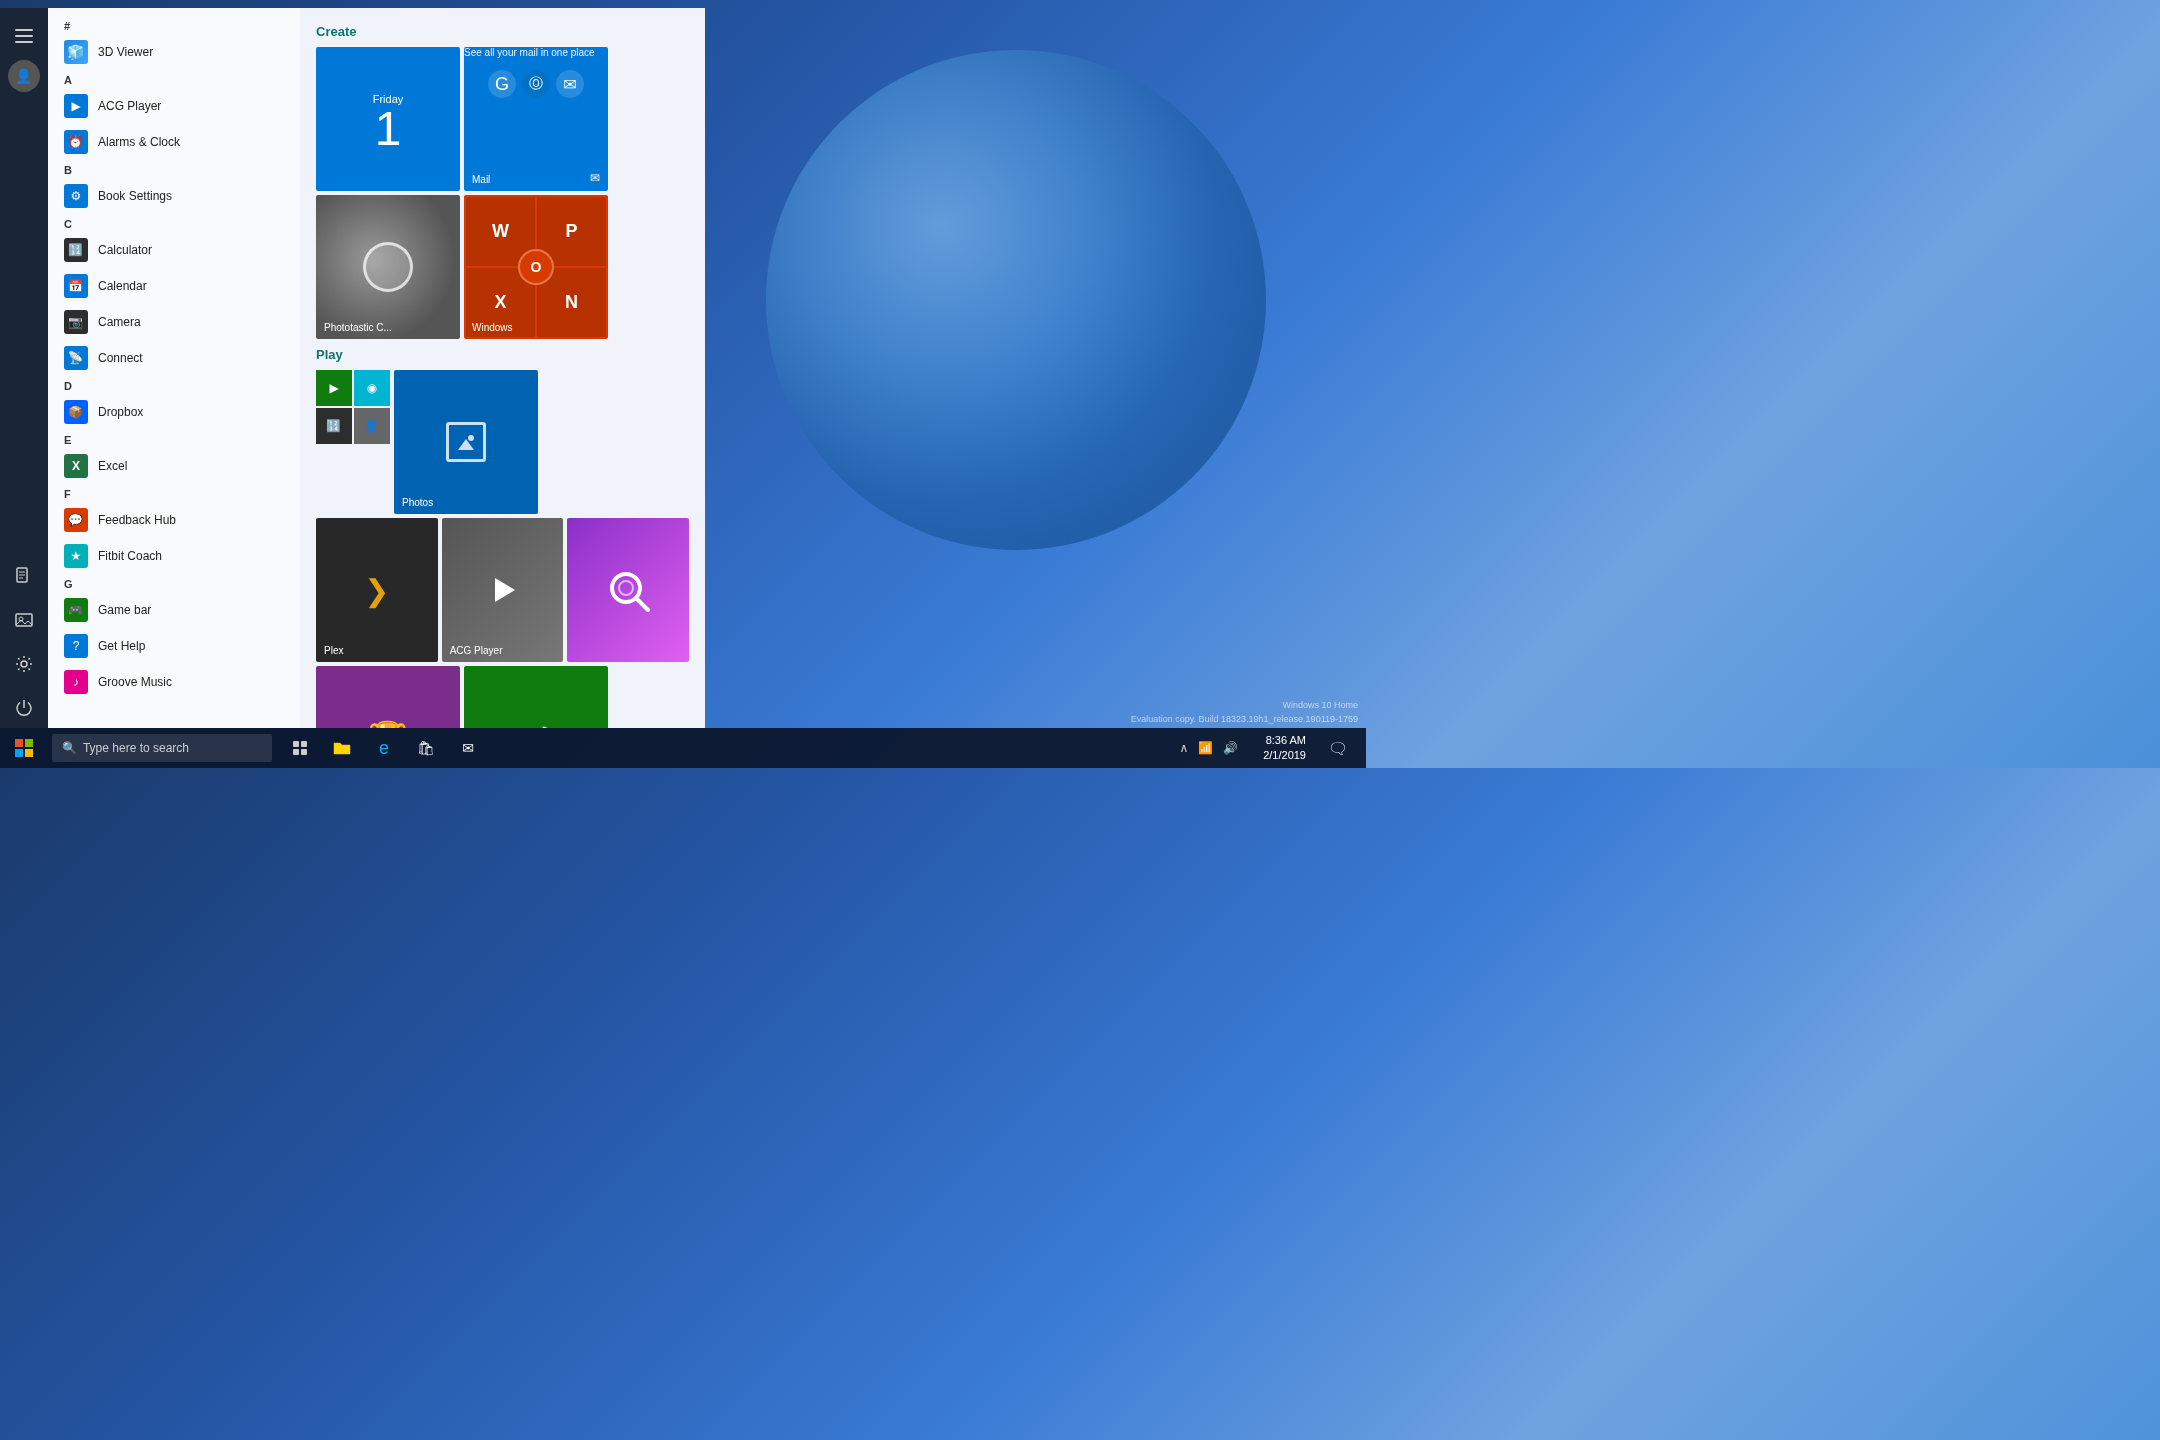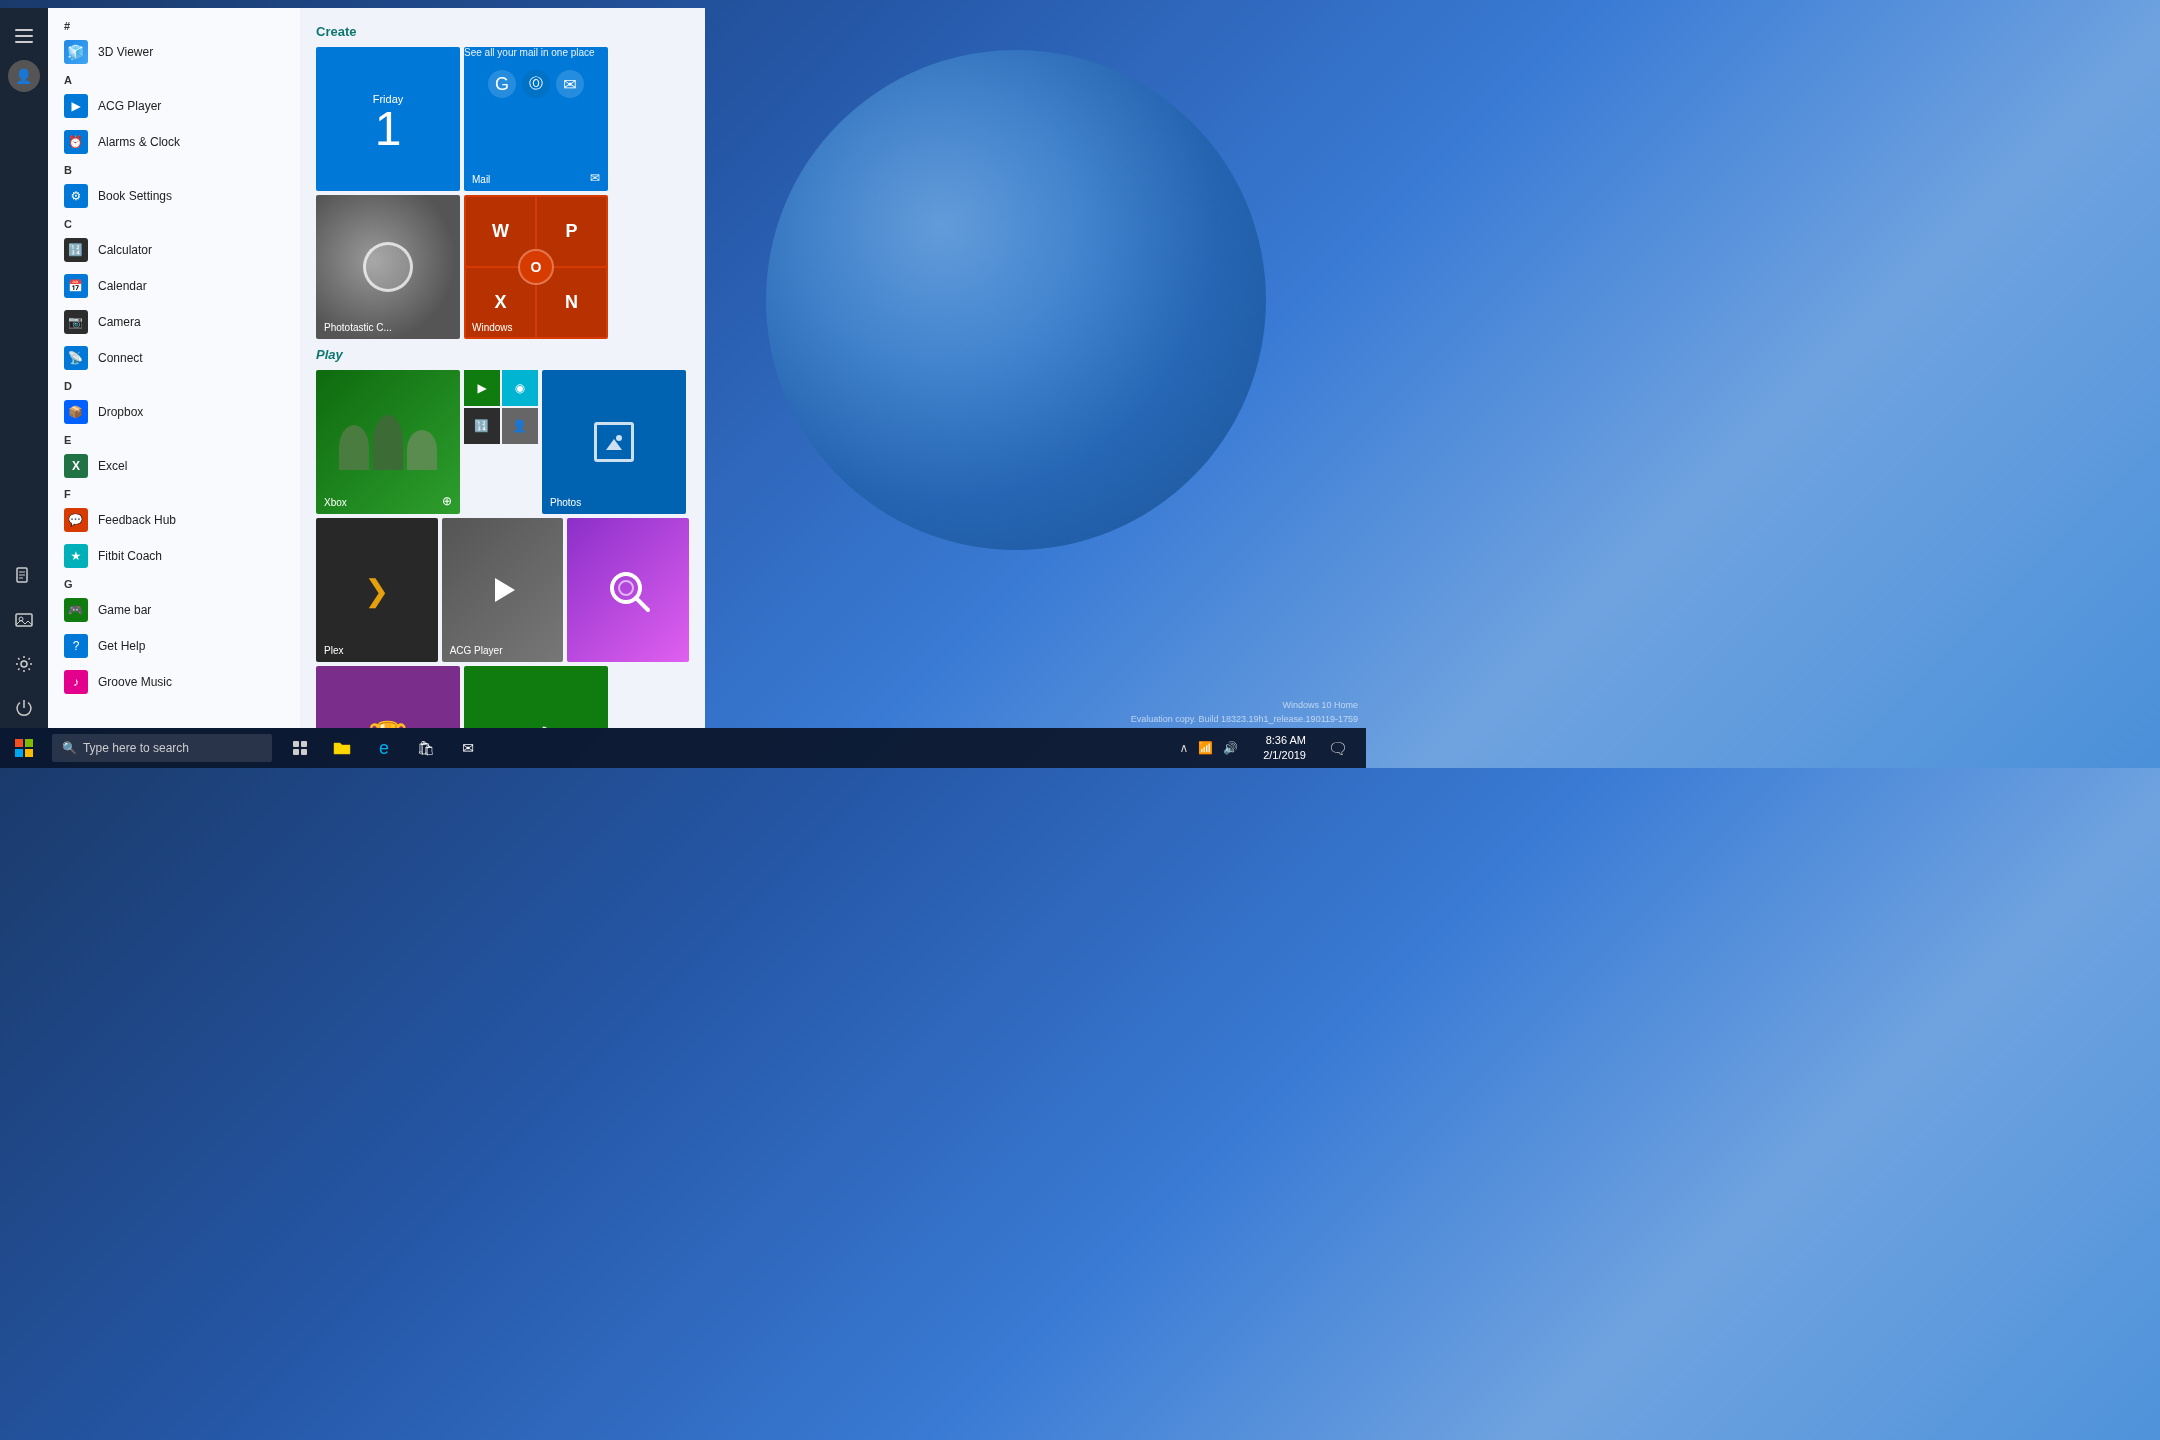--- a/index.html
+++ b/index.html
@@ -515,36 +515,24 @@
           <div style="background:rgba(0,0,0,0.15);display:flex;align-items:center;justify-content:center;color:#fff;font-weight:bold;font-size:18px;">X</div>
           <div style="background:rgba(0,0,0,0.15);display:flex;align-items:center;justify-content:center;color:#fff;font-weight:bold;font-size:18px;">N</div>
         </div>
         <div style="position:absolute;top:50%;left:50%;transform:translate(-50%,-50%);width:36px;height:36px;background:#d83b01;border-radius:50%;display:flex;align-items:center;justify-content:center;border:2px solid rgba(255,255,255,0.3);">
           <span style="color:#fff;font-weight:bold;font-size:14px;">O</span>
         </div>
         <span class="tile-label">Windows</span>
       </div>
     </div>
 
-    <div class="tile-section-label" style="margin-top:8px;font-style:italic;">Play</div>
+    <div class="tile-section-label" style="margin-top:8px;">Play</div>
 
     <div class="tile-row">
 
-      <div class="tile tile-medium tile-xbox" style="position:relative;">
-        <div style="width:100%;height:100%;background:linear-gradient(135deg,#0e6b0e,#2d9e2d);display:flex;align-items:center;justify-content:center;">
-
-          <div style="display:flex;gap:4px;align-items:flex-end;">
-            <div style="width:30px;height:45px;background:#4a7c3f;border-radius:50% 50% 0 0;position:relative;"></div>
-            <div style="width:30px;height:55px;background:#3d6b35;border-radius:50% 50% 0 0;"></div>
-            <div style="width:30px;height:40px;background:#5a8c50;border-radius:50% 50% 0 0;"></div>
-          </div>
-        </div>
-        <span class="tile-label">Xbox</span>
-        <span style="position:absolute;bottom:6px;right:8px;font-size:12px;color:#fff;">⊕</span>
-      </div>
 
       <div style="width:74px;height:74px;display:grid;grid-template-columns:1fr 1fr;grid-template-rows:1fr 1fr;gap:2px;background:transparent;">
         <div style="background:#107c10;display:flex;align-items:center;justify-content:center;color:#fff;font-size:12px;">▶</div>
         <div style="background:#00b4d2;display:flex;align-items:center;justify-content:center;color:#fff;font-size:12px;">◉</div>
         <div style="background:#2d2d2d;display:flex;align-items:center;justify-content:center;color:#fff;font-size:12px;">🔢</div>
         <div style="background:#666;display:flex;align-items:center;justify-content:center;color:#fff;font-size:12px;">👤</div>
       </div>
 
       <div class="tile tile-medium tile-photos" style="position:relative;">
         <div style="width:100%;height:100%;display:flex;align-items:center;justify-content:center;">

